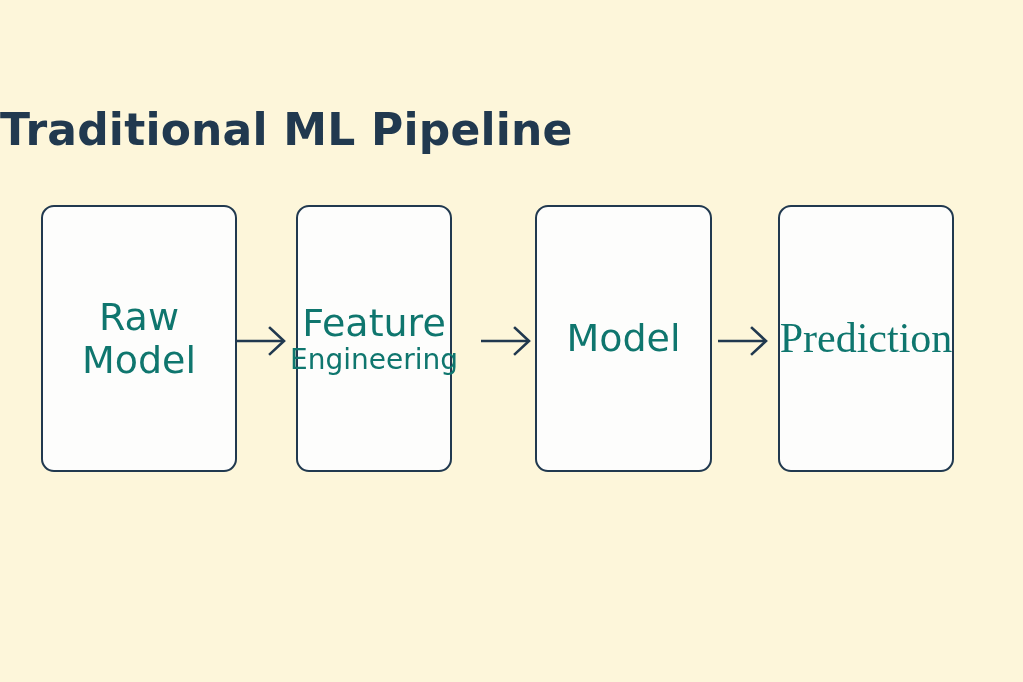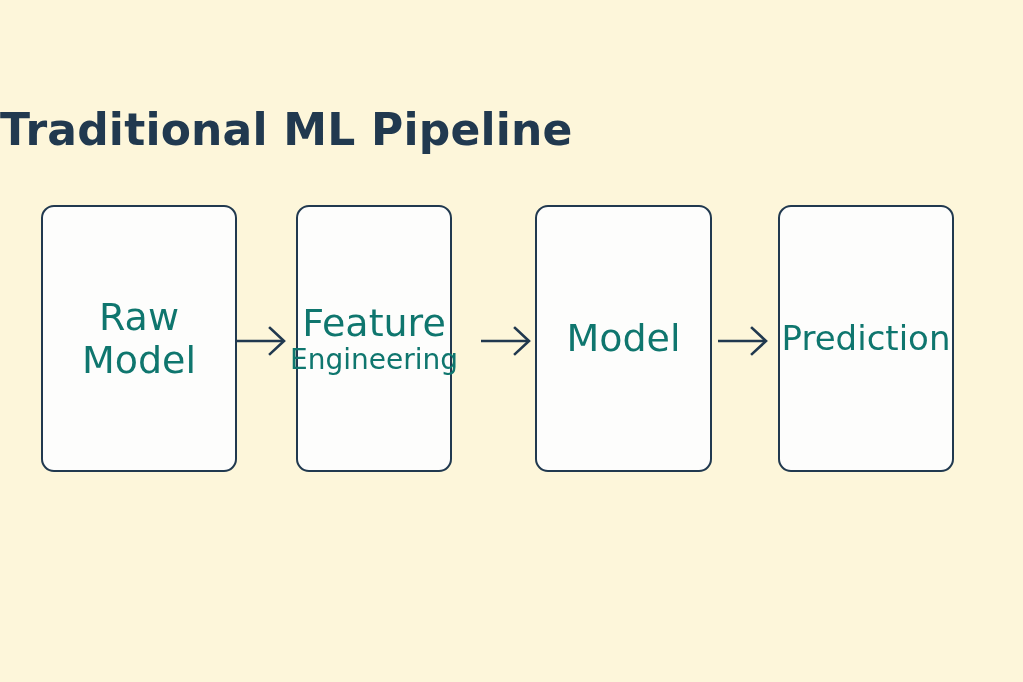--- a/index.html
+++ b/index.html
@@ -44,21 +44,21 @@
     align-items: center;
     justify-content: center;
   }
   .stage-line {
     color: #0f766e;
     text-align: center;
     white-space: nowrap;
     line-height: 1.12;
   }
   .line-lg { font-size: 38px; }
-  .line-md { font-size: 34px; }
+  .line-md { font-size: 42px; font-family: Liberation Serif, serif; }
   .line-sm { font-size: 28px; }
 
   .arrow-wrap {
     position: absolute;
     top: 325px;
     height: 32px;
   }
   .arrow-wrap svg { display: block; }
 
   #box-0 { left: 41px;  width: 196px; }

